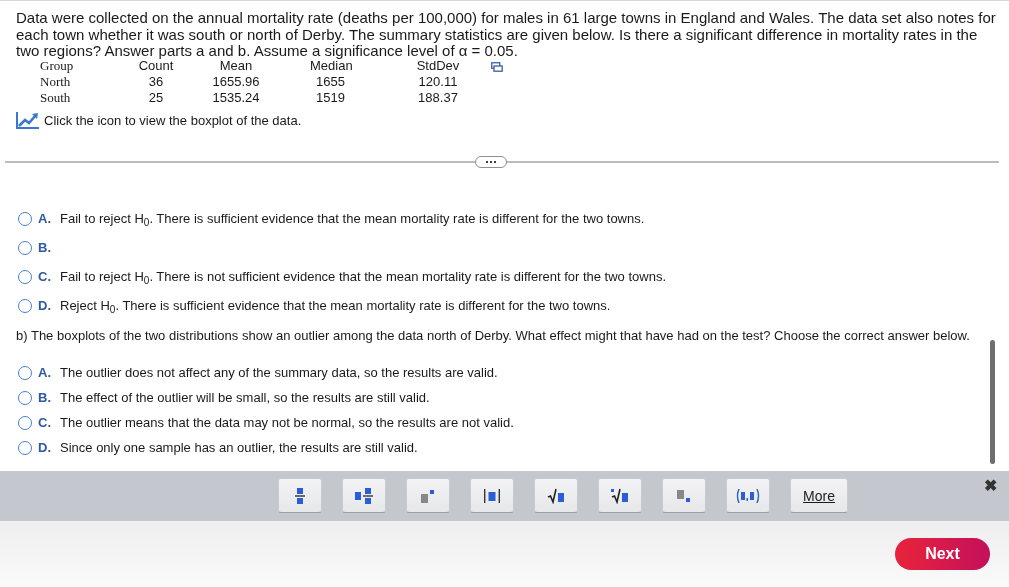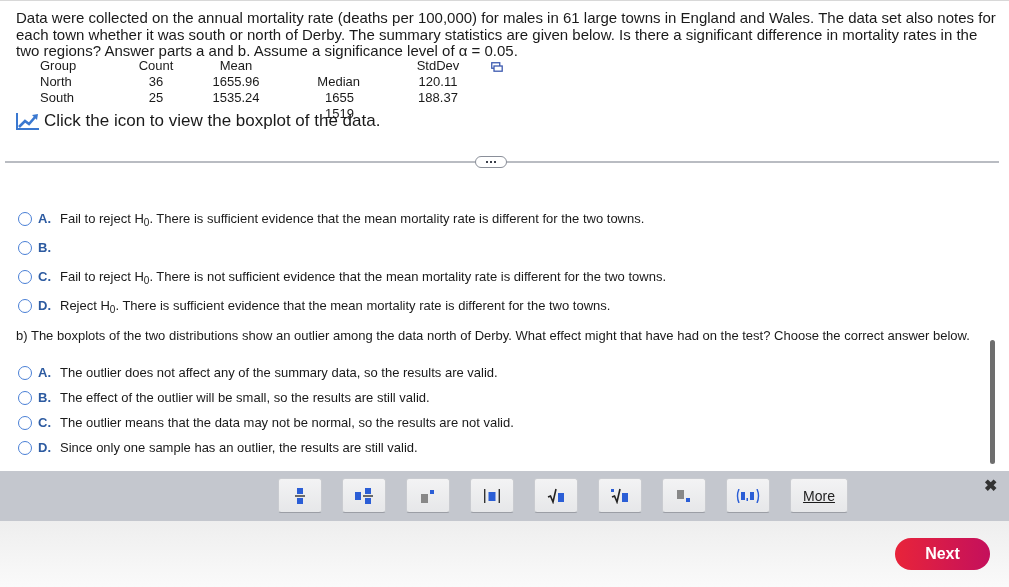--- a/index.html
+++ b/index.html
@@ -4,27 +4,27 @@
 <style>
   * { box-sizing: border-box; margin: 0; padding: 0; }
   html, body { width: 1009px; height: 587px; overflow: hidden; background: #fff; }
   body { font-family: "Liberation Sans", sans-serif; color: #1a1a1a; position: relative; }
   .topline { position: absolute; top: 0; left: 0; width: 1009px; height: 1px; background: #d8d8d8; }
 
   .question { position: absolute; left: 16px; top: 10px; width: 980px; font-size: 15px; line-height: 16.5px; }
   .stats { position: absolute; left: 40px; top: 58px; font-size: 13px; line-height: 16px; }
   .stats-row { position: relative; height: 16px; }
   .stats-row span { position: absolute; white-space: nowrap; }
-  .c-group { left: 0; }
+  .c-group { left: 0; font-family: Liberation Serif, serif; }
   .c-count { left: 104px; width: 24px; text-align: center; }
   .c-mean { left: 172px; width: 48px; text-align: center; }
-  .c-median { left: 276px; width: 38px; text-align: right; margin-top: 16px; }
+  .c-median { left: 276px; width: 38px; text-align: left; }
   .c-sd { left: 376px; width: 44px; text-align: center; }
   .copy-icon { position: absolute; left: 491px; top: 62px; width: 12px; height: 10px; }
-  .boxplot-link { position: absolute; left: 16px; top: 111px; display: flex; align-items: center; font-size: 17px; cursor: pointer; }
+  .boxplot-link { position: absolute; left: 16px; top: 111px; display: flex; align-items: center; font-size: 13px; cursor: pointer; }
   .boxplot-link svg { margin-right: 4px; }
 
   .divider { position: absolute; left: 5px; top: 161px; width: 994px; height: 2px; background: #b9bcc2; }
   .divider-handle { position: absolute; left: 475px; top: 156px; width: 32px; height: 12px; border: 1.5px solid #8a8f99; border-radius: 6px; background: #fff; display: flex; align-items: center; justify-content: center; gap: 2px; cursor: pointer; }
   .divider-handle i { width: 2px; height: 2px; background: #3a3f4a; display: block; }
 
   .choices { position: absolute; left: 18px; }
   .choice { display: flex; align-items: center; font-size: 13px; cursor: pointer; white-space: nowrap; }
   .radio { width: 14px; height: 14px; border: 1.5px solid #4a7fd6; border-radius: 50%; margin-right: 6px; flex: none; background: #fff; }
   .letter { color: #2c5aa0; font-weight: bold; width: 22px; flex: none; }

